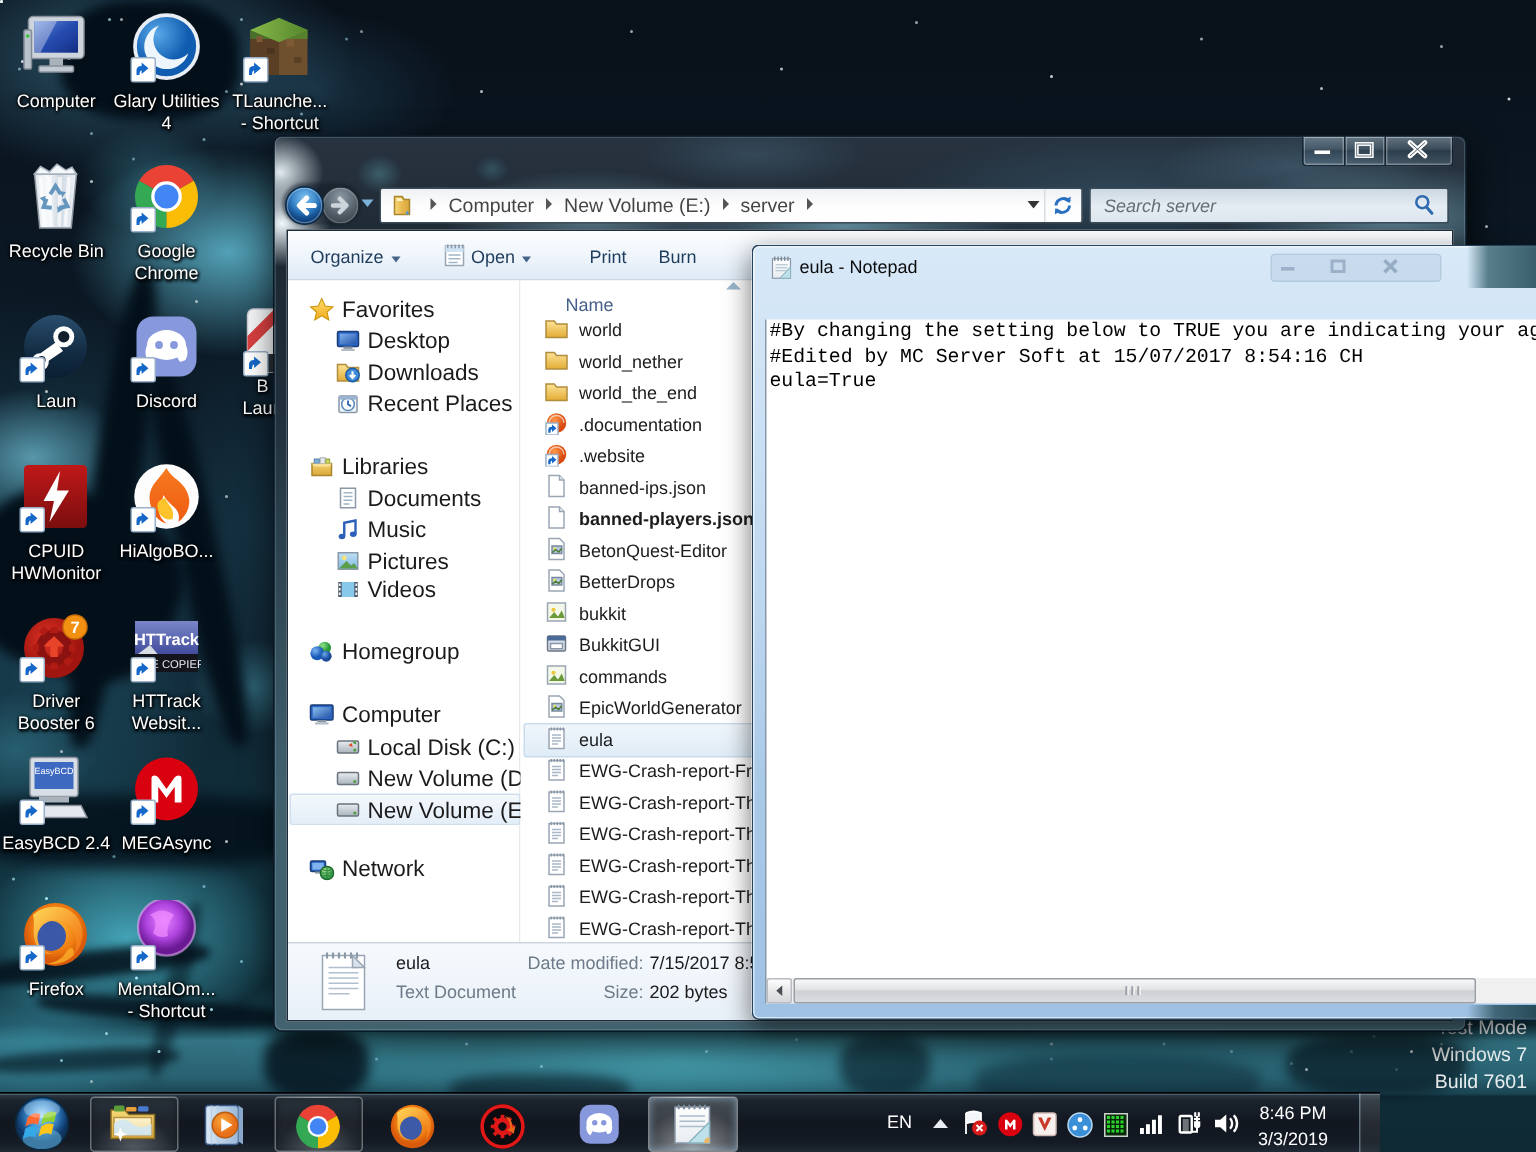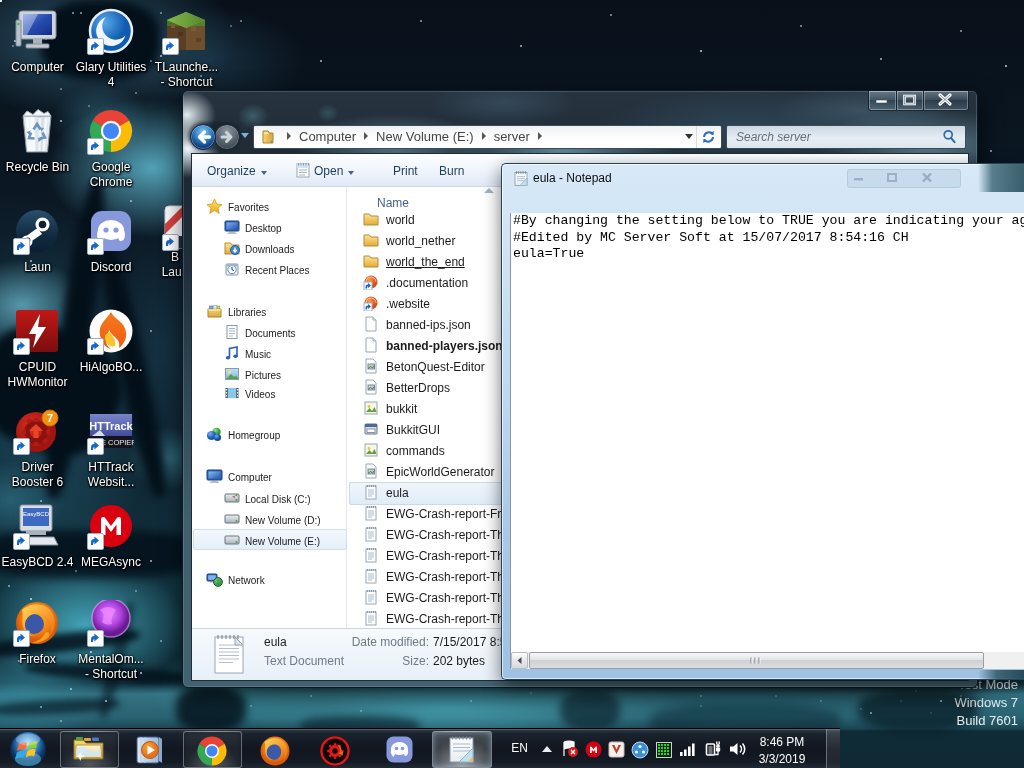--- a/index.html
+++ b/index.html
@@ -61,21 +61,21 @@
 .navbtn{position:absolute;border-radius:50%;}
 #addr{position:absolute;left:70px;top:34px;width:467px;height:22px;background:linear-gradient(180deg,#eef1f3,#fdfdfe 50%,#fff);border:1px solid #3c4c58;border-radius:2px;}
 #search{position:absolute;left:543px;top:34px;width:238px;height:22px;background:linear-gradient(180deg,#ccd8e2,#e6edf4 55%,#dce6ee);border:1px solid #3c4c58;border-radius:2px;}
 .bcrumb{position:absolute;top:3px;font-size:13px;color:#454545;}
 .sep{display:inline-block;width:0;height:0;border-left:4px solid #555;border-top:4px solid transparent;border-bottom:4px solid transparent;margin:0 8px 1px 8px;}
 
 #toolbar{position:absolute;left:0;top:0;right:0;height:32px;background:linear-gradient(180deg,#fdfeff,#f0f6fc 48%,#dfeaf6);border-bottom:1px solid #ccd9e6;color:#1e3c5c;font-size:12px;}
 #toolbar span.tb{position:absolute;top:10px;}
 .dar{display:inline-block;width:0;height:0;border-top:4px solid #476487;border-left:3.5px solid transparent;border-right:3.5px solid transparent;margin-left:5px;}
 
-#navp{position:absolute;left:0;top:33px;width:154px;bottom:52px;background:#fff;border-right:1px solid #e9e9e9;font-size:10px;color:#1b1b1b;}
+#navp{position:absolute;left:0;top:33px;width:154px;bottom:52px;background:#fff;border-right:1px solid #e9e9e9;font-size:15px;color:#1b1b1b;}
 .nvi{position:absolute;height:18px;line-height:18px;white-space:nowrap;}
 .nvi svg{vertical-align:-3px;margin-right:5px;}
 
 #flist{position:absolute;left:155px;top:33px;right:0;bottom:52px;background:#fff;font-size:12px;color:#1c1c1c;}
 .fli{position:absolute;left:16px;height:20px;line-height:20px;white-space:nowrap;}
 .fli svg{vertical-align:-3px;margin-right:7px;}
 #nameh{position:absolute;left:30px;top:9px;color:#47608a;}
 #sorta{position:absolute;left:137px;top:1px;width:0;height:0;border-bottom:5px solid #9ab6cd;border-left:5px solid transparent;border-right:5px solid transparent;}
 
 #dpane{position:absolute;left:0;right:0;bottom:0;height:51px;background:linear-gradient(180deg,#f6fafd,#e8f0f8);border-top:1px solid #ccd5df;font-size:12px;}
@@ -83,21 +83,21 @@
 #npwin{position:absolute;left:501px;top:163px;width:523px;height:515px;z-index:3;border:1px solid #26435e;border-right:none;border-radius:5px 0 0 5px;
 background:linear-gradient(180deg,#d8e9f8 0%,#bed8f0 45%,#a9c9e8 70%,#9fc2e4 100%);box-shadow:0 0 0 1px rgba(255,255,255,.6) inset,0 6px 18px rgba(0,0,0,.55);}
 #nptr{position:absolute;right:0;top:0;width:47px;height:28px;background:linear-gradient(90deg,rgba(45,90,102,0),rgba(45,90,102,.75) 30%,rgba(30,70,82,.85));}
 #npbr{position:absolute;right:0;bottom:0;width:47px;height:9px;background:linear-gradient(90deg,rgba(45,90,102,0),rgba(40,80,92,.8) 40%,rgba(25,60,72,.9));}
 #nptitle{position:absolute;left:31px;top:7px;font-size:12px;color:#0c0c0c;}
 #npmenu{position:absolute;left:8px;top:28px;right:0;height:20px;background:linear-gradient(180deg,#fbfcfd,#eef1f6);border:1px solid #98a8bb;border-right:none;border-bottom:1px solid #c7d2de;font-size:12px;color:#111;}
 #npmenu span{position:absolute;top:3px;}
 #nptext{position:absolute;left:8px;top:49px;right:0;bottom:27px;background:#fff;border-left:1px solid #8898aa;overflow:hidden;font-family:"Liberation Mono",monospace;font-size:13.2px;line-height:16.5px;color:#000;white-space:pre;padding:0 0 0 2px;}
 #npscroll{position:absolute;left:8px;bottom:10px;right:0;height:17px;background:#f0f0f0;border-left:1px solid #8898aa;}
 
-#taskbar{position:absolute;left:0;top:728px;width:840px;height:40px;z-index:5;
+#taskbar{position:absolute;left:0;top:728px;width:920px;height:40px;z-index:5;
 background:linear-gradient(180deg,#313d49 0%,#1a232d 12%,#11161f 50%,#141b24 82%,#222c37 100%);
 border-top:1px solid #000;box-shadow:0 1px 0 rgba(150,190,215,.28) inset;}
 .tbtn{position:absolute;top:2px;height:35px;border:1px solid rgba(255,255,255,.32);border-radius:3px;background:radial-gradient(60% 90% at 50% 100%,rgba(255,255,255,.28),rgba(255,255,255,.06) 75%);box-shadow:0 0 4px rgba(0,0,0,.4) inset;}
 .tico{position:absolute;top:6px;}
 #tray{position:absolute;right:0;top:0;height:40px;color:#fff;}
 #wmark{position:absolute;right:6px;top:676px;z-index:1;color:rgba(255,255,255,.9);font-size:13px;text-align:right;line-height:18px;}
 </style></head>
 <body>
 <div id="desk">
  <div class="tree" style="left:40px;top:0;width:120px;height:80px;"></div>
@@ -625,21 +625,21 @@
             <defs>
               <linearGradient id="fg2" x1="0" y1="0" x2="0" y2="1">
                 <stop offset="0" stop-color="#fde397"></stop>
                 <stop offset="1" stop-color="#e3ac35"></stop>
               </linearGradient>
             </defs>
           </svg>world</div>
     <div class="fli" style="top:44px;"><svg width="16" height="16">
             <path d="M1 4 L1 14 L15 14 L15 5 L8 5 L6.5 3 L1 3 Z" fill="url(#fg2)" stroke="#b08d3e"></path>
           </svg>world_nether</div>
-    <div class="fli" style="top:65px;text-decoration:underline;"><svg width="16" height="16">
+    <div class="fli" style="top:65px;"><svg width="16" height="16">
             <path d="M1 4 L1 14 L15 14 L15 5 L8 5 L6.5 3 L1 3 Z" fill="url(#fg2)" stroke="#b08d3e"></path>
           </svg>world_the_end</div>
     <div class="fli" style="top:86px;"><svg width="16" height="16">
             <circle cx="8" cy="8" r="6.5" fill="url(#wbg)"></circle>
             <path d="M3 8 a5 5 0 0 1 10 0" fill="none" stroke="#fff" stroke-width="1" opacity=".6"></path>
             <rect x="1" y="8" width="8" height="8" fill="#fff" stroke="#9ab0c8"></rect>
             <path d="M2.5 14.5 L2.5 12.5 Q2.5 10.5 5 10.5 L5 9 L8 11.5 L5 14 L5 12.2 Q4 12.2 4 14.5 Z" fill="#1668c8"></path>
             <defs>
               <radialGradient id="wbg" cx=".4" cy=".35">
                 <stop offset="0" stop-color="#ff9a4a"></stop>

